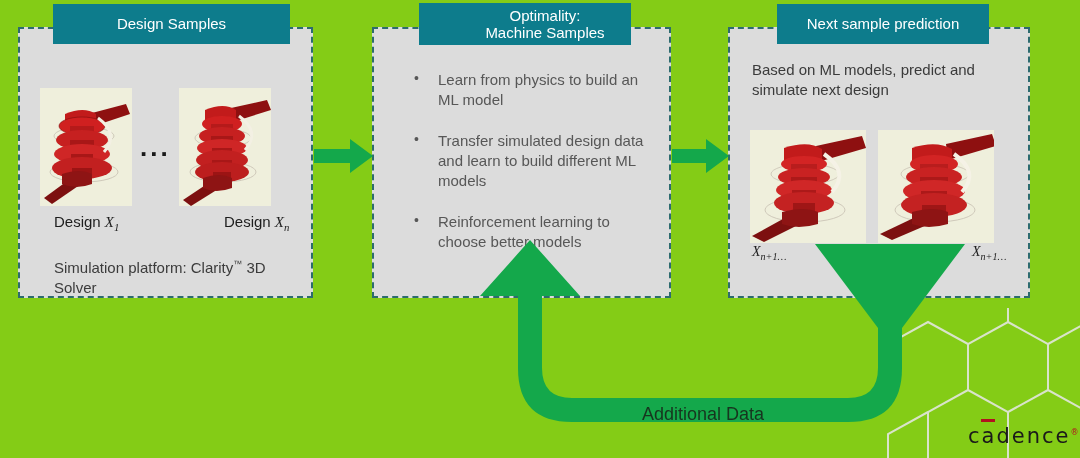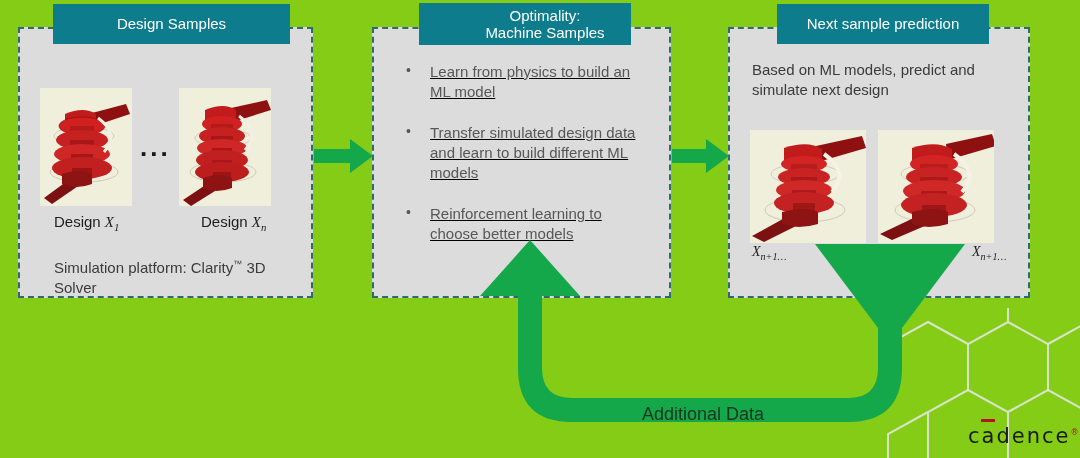--- a/index.html
+++ b/index.html
@@ -106,24 +106,23 @@
     color: #3b3b3b;
     line-height: 1.35;
   }
 
   
   .bullets {
     position: absolute;
     left: 400px;
     top: 62px;
     width: 248px;
-    margin: 0;
+    margin: 8px;
     padding: 0;
     list-style: none;
-    text-decoration: underline;
   }
   .bullets li {
     position: relative;
     padding-left: 30px;
     margin-bottom: 21px;
     font-size: 15px;
     color: #575757;
     line-height: 1.33;
   }
   .bullets li::before {
@@ -268,21 +267,21 @@
         <path d="M24 90 Q41 84 53 90 L53 100 Q37 106 24 100 Z" fill="#8e1414"></path>
         <path d="M60 28 Q82 44 66 62" fill="none" stroke="#f3f0e3" stroke-width="3"></path>
       </svg>
     </div>
   </div>
 
   <div class="caption" style="left:54px; top:213px;">
     <span>Design </span><span class="math"><span>X</span><sub>1</sub></span>
   </div>
 
-  <div class="caption" style="left:201px; top:213px;">
+  <div class="caption" style="left:224px; top:213px;">
     <span>Design </span><span class="math"><span>X</span><sub>n</sub></span>
   </div>
 
   <div class="body-text" style="left:54px; top:258px; width:240px;">
     <span>Simulation platform: Clarity</span><span class="tm">™</span><span> 3D Solver</span>
   </div>
 
   <svg class="h-arrow" id="arrow-1-2" viewBox="0 0 60 40">
     <path d="M0 13 L36 13 L36 3 L59 20 L36 37 L36 27 L0 27 Z" fill="#14a84b"></path>
   </svg>

